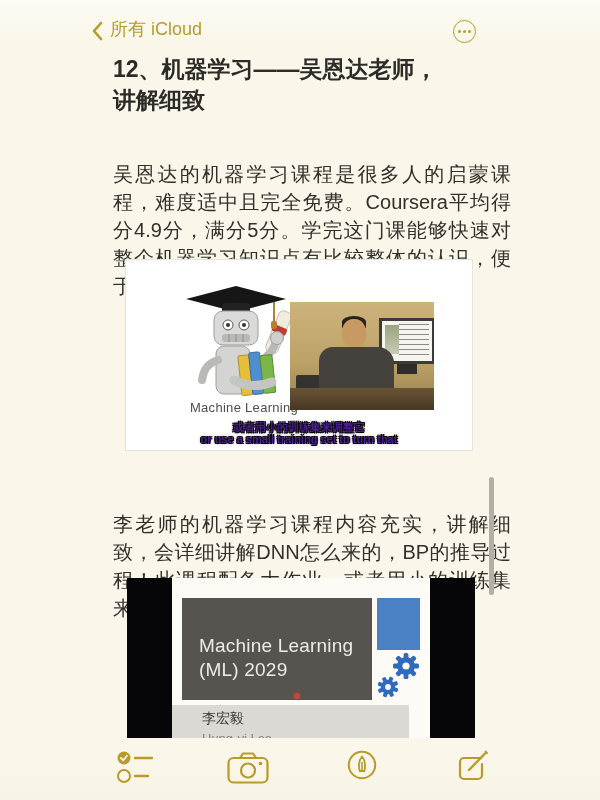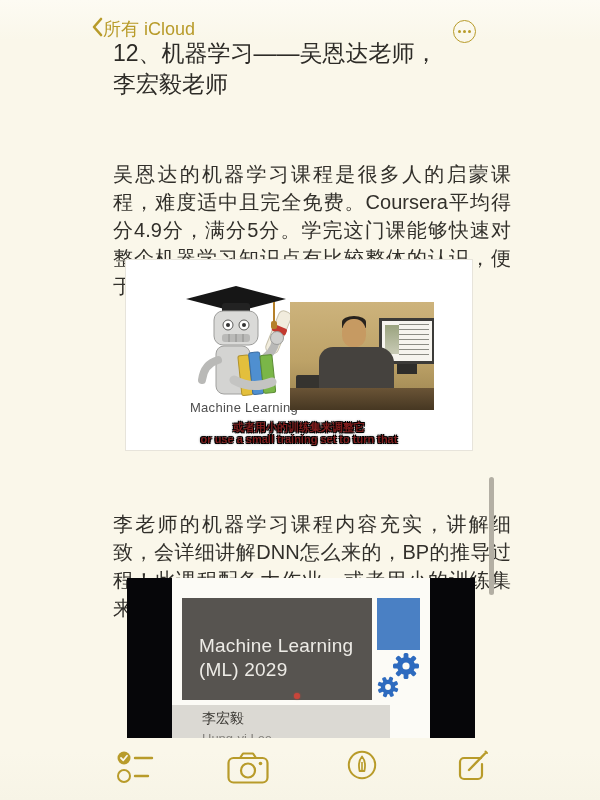--- a/index.html
+++ b/index.html
@@ -9,34 +9,34 @@
     background:#faf7ea;
     overflow:hidden;
   }
   .screen{
     position:absolute;left:0;top:0;width:600px;height:800px;
     background:linear-gradient(180deg,#fdfbf3 0%,#faf7ea 5%,#faf7ea 94%,#f7f4e6 100%);
   }
   
   .back-btn{
     position:absolute;left:92px;top:17px;
-    display:flex;align-items:flex-start;gap:0;
+    display:flex;align-items:flex-end;gap:7px;
     color:#b89b2a;font-size:18px;cursor:pointer;
   }
   .more-btn{
     position:absolute;left:453px;top:20px;width:23px;height:23px;
     border:1.6px solid #b89b2a;border-radius:50%;
     display:flex;align-items:center;justify-content:center;gap:2px;cursor:pointer;
     box-sizing:border-box;
   }
   .more-btn i{width:3px;height:3px;border-radius:50%;background:#b89b2a;}
   
   .note-title{
-    position:absolute;left:113px;top:38px;width:396px;
-    font-size:23px;line-height:31px;font-weight:400;color:#2d2b27;
+    position:absolute;left:113px;top:54px;width:396px;
+    font-size:23px;line-height:31px;font-weight:700;color:#2d2b27;
   }
   .para{
     position:absolute;left:113px;width:398px;
     font-size:20px;line-height:28px;color:#32302b;
     text-align:justify;
     margin-top:46px;
   }
   #para1{top:114px;}
   #para2{top:464px;}
   
@@ -78,21 +78,21 @@
   .vf-head{
     position:absolute;left:36%;top:16%;width:24px;height:28px;
     background:#c69a62;border-radius:46% 46% 42% 42%;
   }
   .vf-hair{
     position:absolute;left:36%;top:13%;width:24px;height:12px;
     background:#27221d;border-radius:50% 50% 0 0;
   }
   .subtitles{
     position:absolute;left:0;top:161px;width:100%;text-align:center;
-    color:#7f1d1d;font-weight:700;
+    color:#4c1d95;font-weight:700;
     text-shadow:-1px -1px 0 #000,1px -1px 0 #000,-1px 1px 0 #000,1px 1px 0 #000,0 0 3px #000;
   }
   .subtitles .zh{font-size:11px;line-height:12px;}
   .subtitles .en{font-size:11px;line-height:13px;}
   
   .img-card2{
     position:absolute;left:127px;top:578px;width:348px;height:160px;
     background:#fcfbf6;overflow:hidden;cursor:pointer;
   }
   .bar{position:absolute;top:0;width:45px;height:160px;background:#060609;}
@@ -106,21 +106,21 @@
     position:absolute;left:17px;top:36px;
     color:#edebe6;font-size:19px;line-height:24px;font-weight:400;letter-spacing:0.2px;
   }
   .laser-dot{
     position:absolute;left:112px;top:95px;width:6px;height:6px;border-radius:50%;
     background:#c8453a;box-shadow:0 0 2px #c8453a;
   }
   .blue-square{position:absolute;left:250px;top:20px;width:43px;height:52px;background:#4a80c4;}
   .gears{position:absolute;left:248px;top:72px;}
   .slide-footer{
-    position:absolute;left:45px;top:127px;width:218px;height:40px;background:#dbd9d3;text-align:right;
+    position:absolute;left:45px;top:127px;width:237px;height:40px;background:#dbd9d3;text-align:right;
   }
   .speaker-zh{position:absolute;left:30px;top:5px;font-size:14px;color:#3b3934;}
   .speaker-en{position:absolute;left:30px;top:26px;font-size:13px;color:#85837d;}
   
   .scrollbar{
     position:absolute;left:489px;top:477px;width:5px;height:118px;
     background:#b3afa4;border-radius:3px;cursor:pointer;
   }
   
   .toolbar-icon{position:absolute;cursor:pointer;}
@@ -143,21 +143,21 @@
     <span>所有 iCloud</span>
   </div>
   <div class="more-btn">
     <i></i>
       <i></i>
       <i></i>
   </div>
 
   <div class="note-title">
     <span style="display:block">12、机器学习——吴恩达老师，</span>
-    <span style="display:block">李宏毅老师</span>
+    <span style="display:block">讲解细致</span>
   </div>
 
   <div class="para" id="para1">吴恩达的机器学习课程是很多人的启蒙课程，难度适中且完全免费。Coursera平均得分4.9分，满分5分。学完这门课能够快速对整个机器学习知识点有比较整体的认识，便于快速入门。</div>
 
   <div class="img-card">
     <div class="robot-wrap">
       <svg width="130" height="120" viewBox="0 0 130 120">
 
         <g transform="rotate(22 104 48)">
           <rect x="98" y="26" width="13" height="44" rx="5" fill="#f1ecdd" stroke="#c8c2ad" stroke-width="1"></rect>

